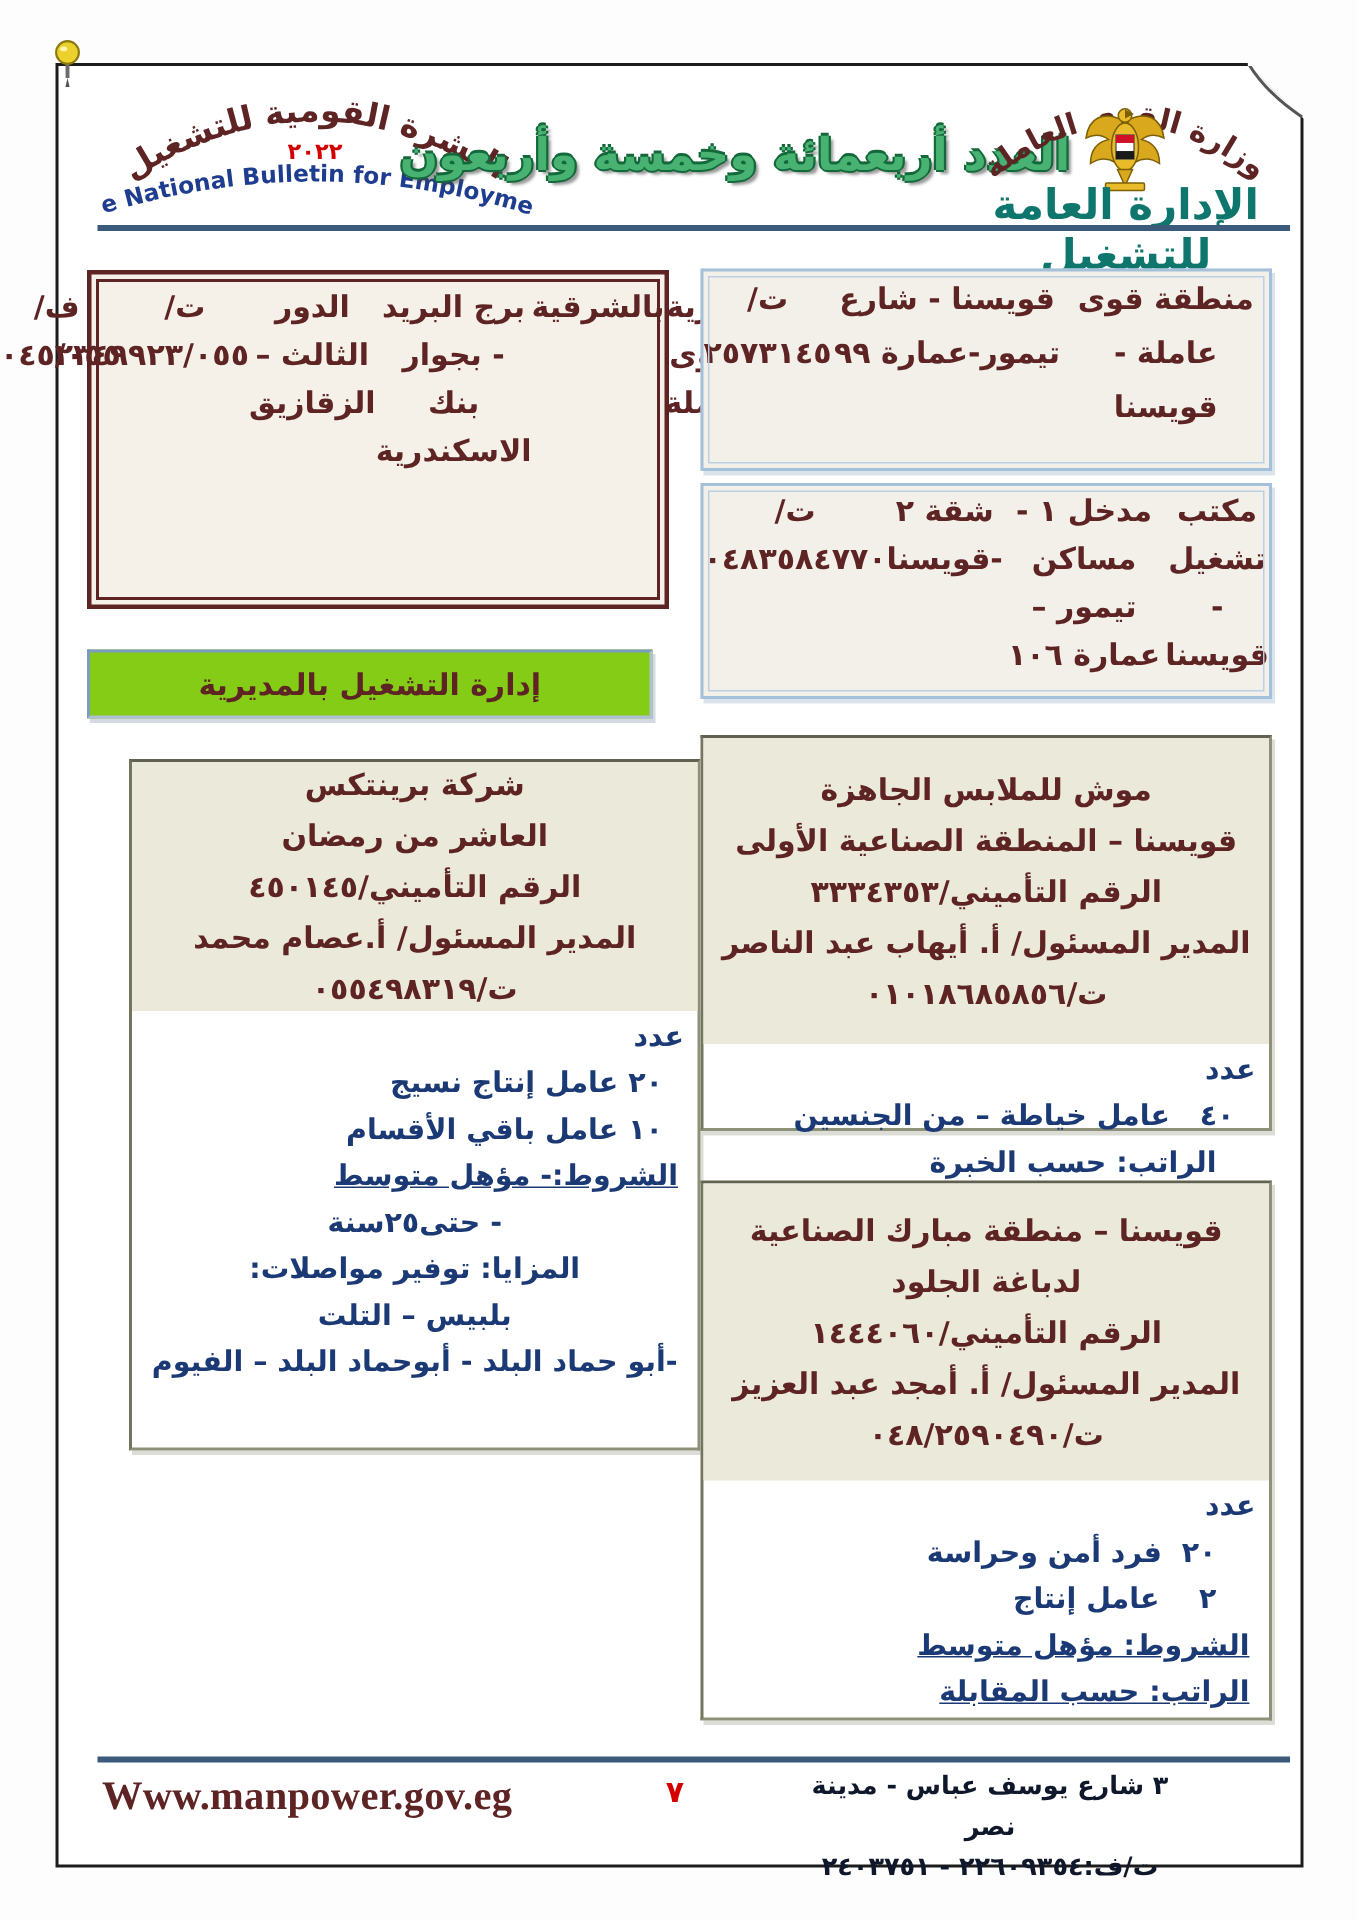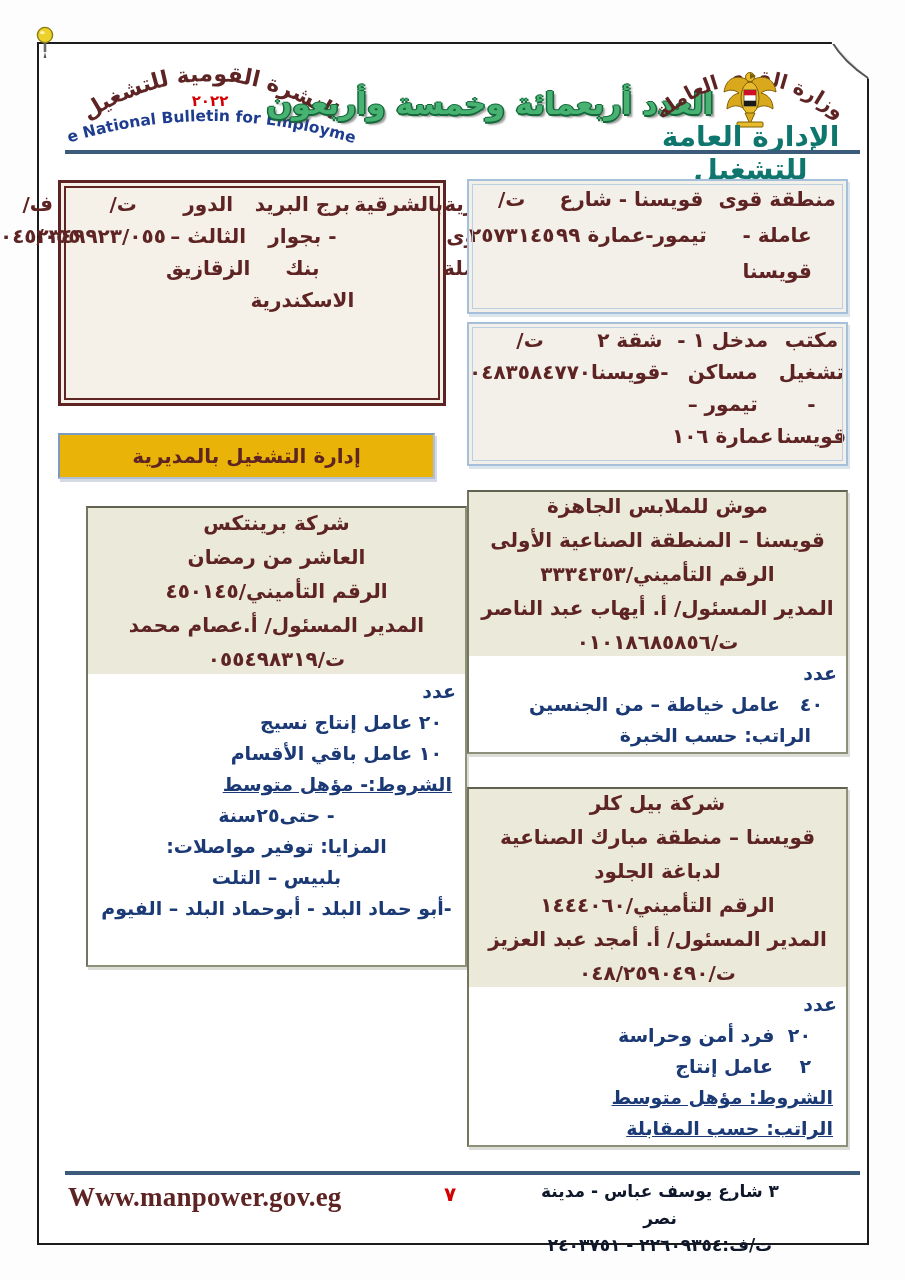--- a/index.html
+++ b/index.html
@@ -19,21 +19,21 @@
   .ministry-sub{left:628px;top:120px;width:245px;text-align:center;color:#0f766e;
                 font-weight:bold;font-size:28px;}
   .hr-blue{height:4px;background:#3c5a7a;}
   .hr-top{left:65px;top:150px;width:795px;}
   .hr-bottom{left:65px;top:1171px;width:795px;}
   
   .box-a{left:58px;top:180px;width:382px;height:220px;background:#f6f1e8;border:3px solid #5e2424;}
   .box-a-inner{position:absolute;inset:3px;border:2px solid #5e2424;display:flex;flex-direction:row;
                justify-content:center;}
   .box-a .line{color:#5e2424;font-weight:bold;font-size:20px;line-height:32px;text-align:center;}
-  .box-b{left:58px;top:433px;width:373px;height:42px;background:#eab308;
+  .box-b{left:58px;top:433px;width:373px;height:42px;background:#84cc16;
          border:2px solid #7d9ac0;border-bottom-color:#aebfd6;border-right-color:#aebfd6;
          box-shadow:2px 3px 0 rgba(130,150,175,.35);display:flex;align-items:center;justify-content:center;
          color:#5e2424;font-weight:bold;font-size:20px;}
   .company-box{background:#fff;border:2px solid #8f907a;border-top-color:#60614e;border-left-color:#74755f;
                box-shadow:2px 3px 0 rgba(120,120,100,.25);}
   .box-c{left:58px;top:506px;width:377px;height:457px;margin-left:28px;}
   .company-head{background:#ebe9da;display:flex;flex-direction:column;justify-content:center;}
   .company-head .line{color:#5e2424;font-weight:bold;font-size:20px;line-height:34px;text-align:center;}
   .details{color:#1b3a75;font-weight:bold;font-size:19px;padding:2px 9px 0 9px;}
   .details .line{line-height:31px;}
@@ -155,37 +155,36 @@
 </div>
 
 <div class="abs box-blue box-r2 rtl">
   <div class="line">مكتب تشغيل - قويسنا</div>
   <div class="line">مدخل ١ - مساكن تيمور – عمارة ١٠٦</div>
   <div class="line">شقة ٢ -قويسنا</div>
   <div class="line">ت/ ٠٤٨٣٥٨٤٧٧٠</div>
 </div>
 
 <div class="abs company-box box-r3">
-  <div class="company-head rtl" style="height:164px;">
+  <div class="company-head rtl" style="height:204px;">
     <div class="line">موش للملابس الجاهزة</div>
     <div class="line">قويسنا – المنطقة الصناعية الأولى</div>
     <div class="line">الرقم التأميني/٣٣٣٤٣٥٣</div>
     <div class="line">المدير المسئول/ أ. أيهاب عبد الناصر</div>
     <div class="line">ت/٠١٠١٨٦٨٥٨٥٦</div>
   </div>
   <div class="details rtl">
     <div class="line al-r">عدد</div>
     <div class="line al-r pr1">٤٠&nbsp;&nbsp; عامل خياطة – من الجنسين</div>
     <div class="line al-r pr2">الراتب: حسب الخبرة</div>
   </div>
 </div>
 
 <div class="abs company-box box-r4">
   <div class="company-head rtl" style="height:198px;">
-    <div class="line">شركة بيل كلر</div>
     <div class="line">قويسنا – منطقة مبارك الصناعية</div>
     <div class="line">لدباغة الجلود</div>
     <div class="line">الرقم التأميني/١٤٤٤٠٦٠</div>
     <div class="line">المدير المسئول/ أ. أمجد عبد العزيز</div>
     <div class="line">ت/٠٤٨/٢٥٩٠٤٩٠</div>
   </div>
   <div class="details rtl">
     <div class="line al-r">عدد</div>
     <div class="line al-r pr2">٢٠&nbsp;&nbsp;فرد أمن وحراسة</div>
     <div class="line al-r pr2">٢&nbsp;&nbsp;&nbsp;&nbsp;عامل إنتاج</div>

